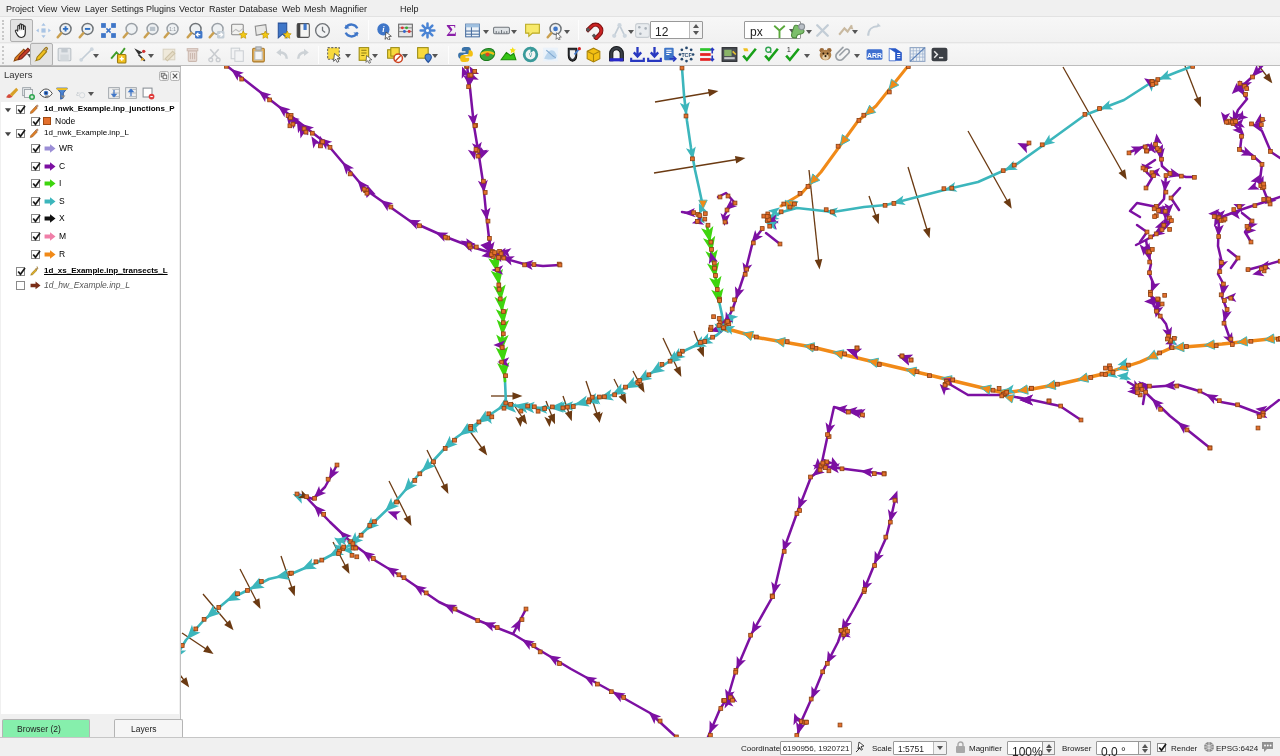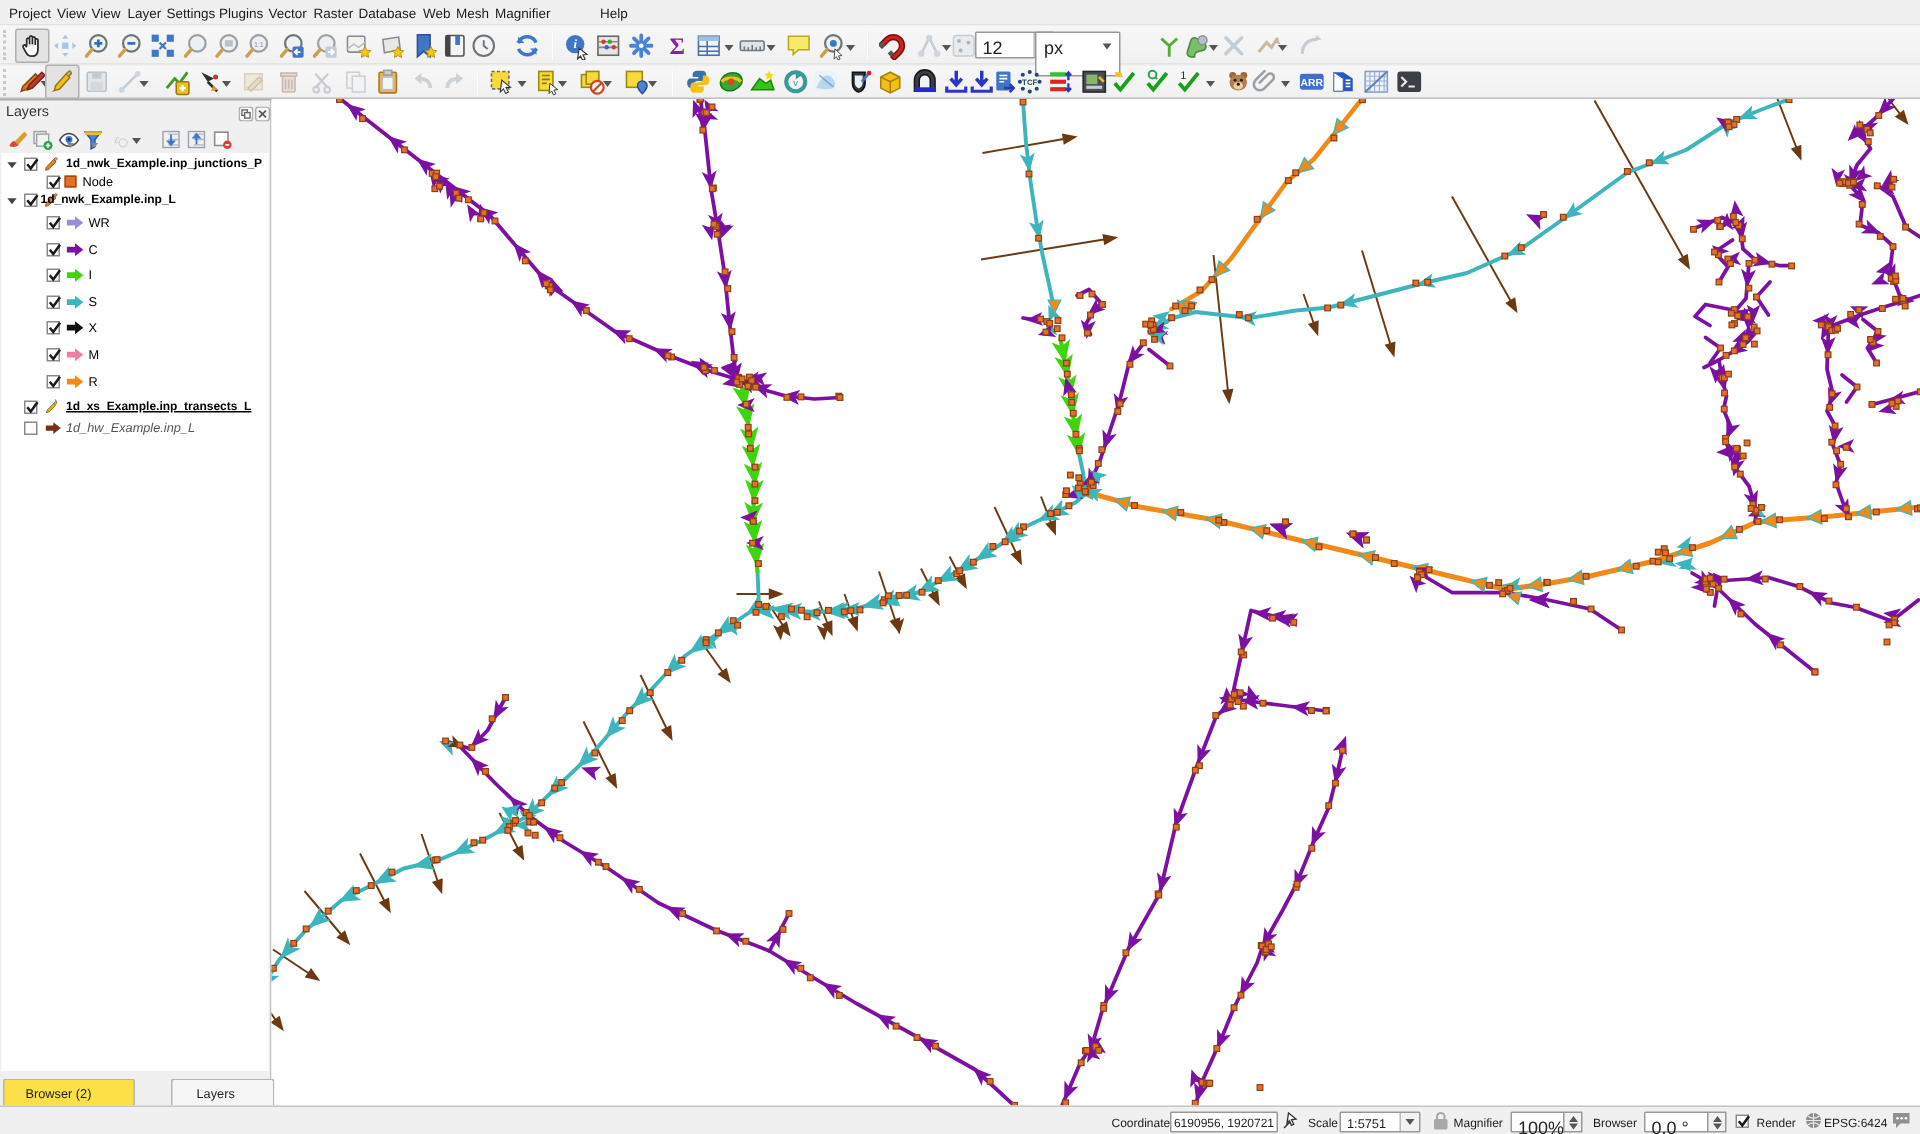--- a/index.html
+++ b/index.html
@@ -179,21 +179,21 @@
 <div class="sep" style="left:368px;top:20px;height:20px"></div>
 <div class="sep" style="left:578px;top:20px;height:20px"></div>
 <div class="grip" style="left:2px;top:20px;height:20px"></div>
 <div class="inbox" style="left:650px;top:21px;width:53px;height:18px">
     <span style="position:absolute;left:4px;top:3px">12</span>
     <div class="spin" style="right:0;top:0;height:16px">
       <div class="tri-u" style="left:3px;top:2px"></div>
       <div class="tri-d" style="left:3px;top:9px"></div>
     </div>
   </div>
-<div class="inbox" style="left:690px;top:21px;width:57px;height:30px">
+<div class="inbox" style="left:744px;top:21px;width:57px;height:18px">
     <span style="position:absolute;left:5px;top:3px">px</span>
     <div class="tri-d" style="position:absolute;right:5px;top:7px"></div>
   </div>
 <svg style="position:absolute;left:770px;top:21px" width="19" height="19" viewBox="0 0 18 18">
     <path d="M9 16V9M9 9L4 4.5M9 9l5-4.5" stroke="#5aa83c" stroke-width="1.8" fill="none"></path>
   </svg>
 <svg style="position:absolute;left:789px;top:21px" width="19" height="19" viewBox="0 0 18 18">
     <path d="M5 16c-2 0-3-1.5-2.5-3.5L4.5 6C5 4 7 3.5 8.5 4.5l4.5 3c2 1.3 1.5 4-1 4.5l-3 .7c-1.5.3-2 1.3-2 3.3z" fill="#7cbf6b" stroke="#4e8a3e"></path>
     <circle cx="12" cy="5.5" r="2.8" fill="#b9bfc6" stroke="#8a9096"></circle>
   </svg>
@@ -497,21 +497,21 @@
       <path d="M1 2.5h7L4.5 7z" fill="#444"></path>
     </svg>
 <div class="cb" style="left:16px;top:63px"></div>
     <svg style="position:absolute;left:15px;top:61px" width="12" height="12" viewBox="0 0 12 12">
       <path d="M3.2 6.5l2.3 2.8 4.5-6.2" stroke="#1a1a1a" stroke-width="1.7" fill="none"></path>
     </svg>
 <svg style="position:absolute;left:29px;top:61px" width="12" height="12" viewBox="0 0 18 18">
       <path d="M2 15.5l.8-2.8L10 5l2.5 2.5-7.3 7.5-3.2.8z" fill="#e08028" stroke="#8a4a10" stroke-width=".8"></path>
       <path d="M10 5l1.7-1.7c.9-.9 2.6.8 1.7 1.7L12.5 6z" fill="#caa" stroke="#8a4a10" stroke-width=".8"></path>
     </svg>
-<span style="position:absolute;left:27px;top:62px;font-weight:bold;font-size:8px">1d_nwk_Example.inp_L</span>
+<span style="position:absolute;left:44px;top:62px;font-weight:normal;font-size:8px">1d_nwk_Example.inp_L</span>
 <div class="cb" style="left:31px;top:78px"></div>
     <svg style="position:absolute;left:30px;top:76px" width="12" height="12" viewBox="0 0 12 12">
       <path d="M3.2 6.5l2.3 2.8 4.5-6.2" stroke="#1a1a1a" stroke-width="1.7" fill="none"></path>
     </svg>
 <svg style="position:absolute;left:43px;top:75px" width="14" height="14" viewBox="0 0 17 16">
       <path d="M2 6.5h7V3.5l7 5.5-7 5.5v-3H2z" fill="#9b8ed6" stroke="#333" stroke-width="0" transform="scale(0.95)"></path>
     </svg>
 <span style="position:absolute;left:59px;top:77px;font-size:8.5px">WR</span>
 <div class="cb" style="left:31px;top:96px"></div>
     <svg style="position:absolute;left:30px;top:94px" width="12" height="12" viewBox="0 0 12 12">
@@ -1442,21 +1442,21 @@
 <use href="#sq" transform="translate(1029.0 143.0)"></use>
 <use href="#sq" transform="translate(902.0 356.0)"></use>
 <use href="#sq" transform="translate(911.0 360.0)"></use>
 <use href="#sq" transform="translate(857.0 348.0)"></use>
 <use href="#sq" transform="translate(1049.0 401.0)"></use>
 <use href="#sq" transform="translate(902.0 356.0)"></use>
 <use href="#sq" transform="translate(911.0 360.0)"></use>
 <use href="#sq" transform="translate(857.0 348.0)"></use>
 <use href="#sq" transform="translate(1049.0 401.0)"></use>
 </svg>
-<div style="position:absolute;left:2px;top:719px;width:88px;height:18px;background:#fde047;border:1px solid #b4b4b4;border-bottom:none;border-radius:2px 2px 0 0">
+<div style="position:absolute;left:2px;top:719px;width:88px;height:18px;background:#86efac;border:1px solid #b4b4b4;border-bottom:none;border-radius:2px 2px 0 0">
     <span style="position:absolute;left:14px;top:4px;font-size:8.5px;color:#222">Browser (2)</span>
   </div>
 <div style="position:absolute;left:114px;top:719px;width:69px;height:18px;background:#f6f6f6;border:1px solid #b4b4b4;border-bottom:none;border-radius:2px 2px 0 0">
     <span style="position:absolute;left:16px;top:4px;font-size:8.5px;color:#222">Layers</span>
   </div>
 <div class="statusbar">
 <span class="lbl" style="left:741px;top:6px">Coordinate</span>
 <div class="inbox" style="left:780px;top:3px;width:72px;height:14px;text-align:center;font-size:8px"><span style="position:relative;top:2px">6190956, 1920721</span></div>
 <svg style="position:absolute;left:855px;top:3px" width="13" height="13" viewBox="0 0 13 13">
       <path d="M4 1l5 4-3 .5 1.5 3-1.5.7-1.4-3L3 8z" fill="#fff" stroke="#333" stroke-width=".9"></path>

